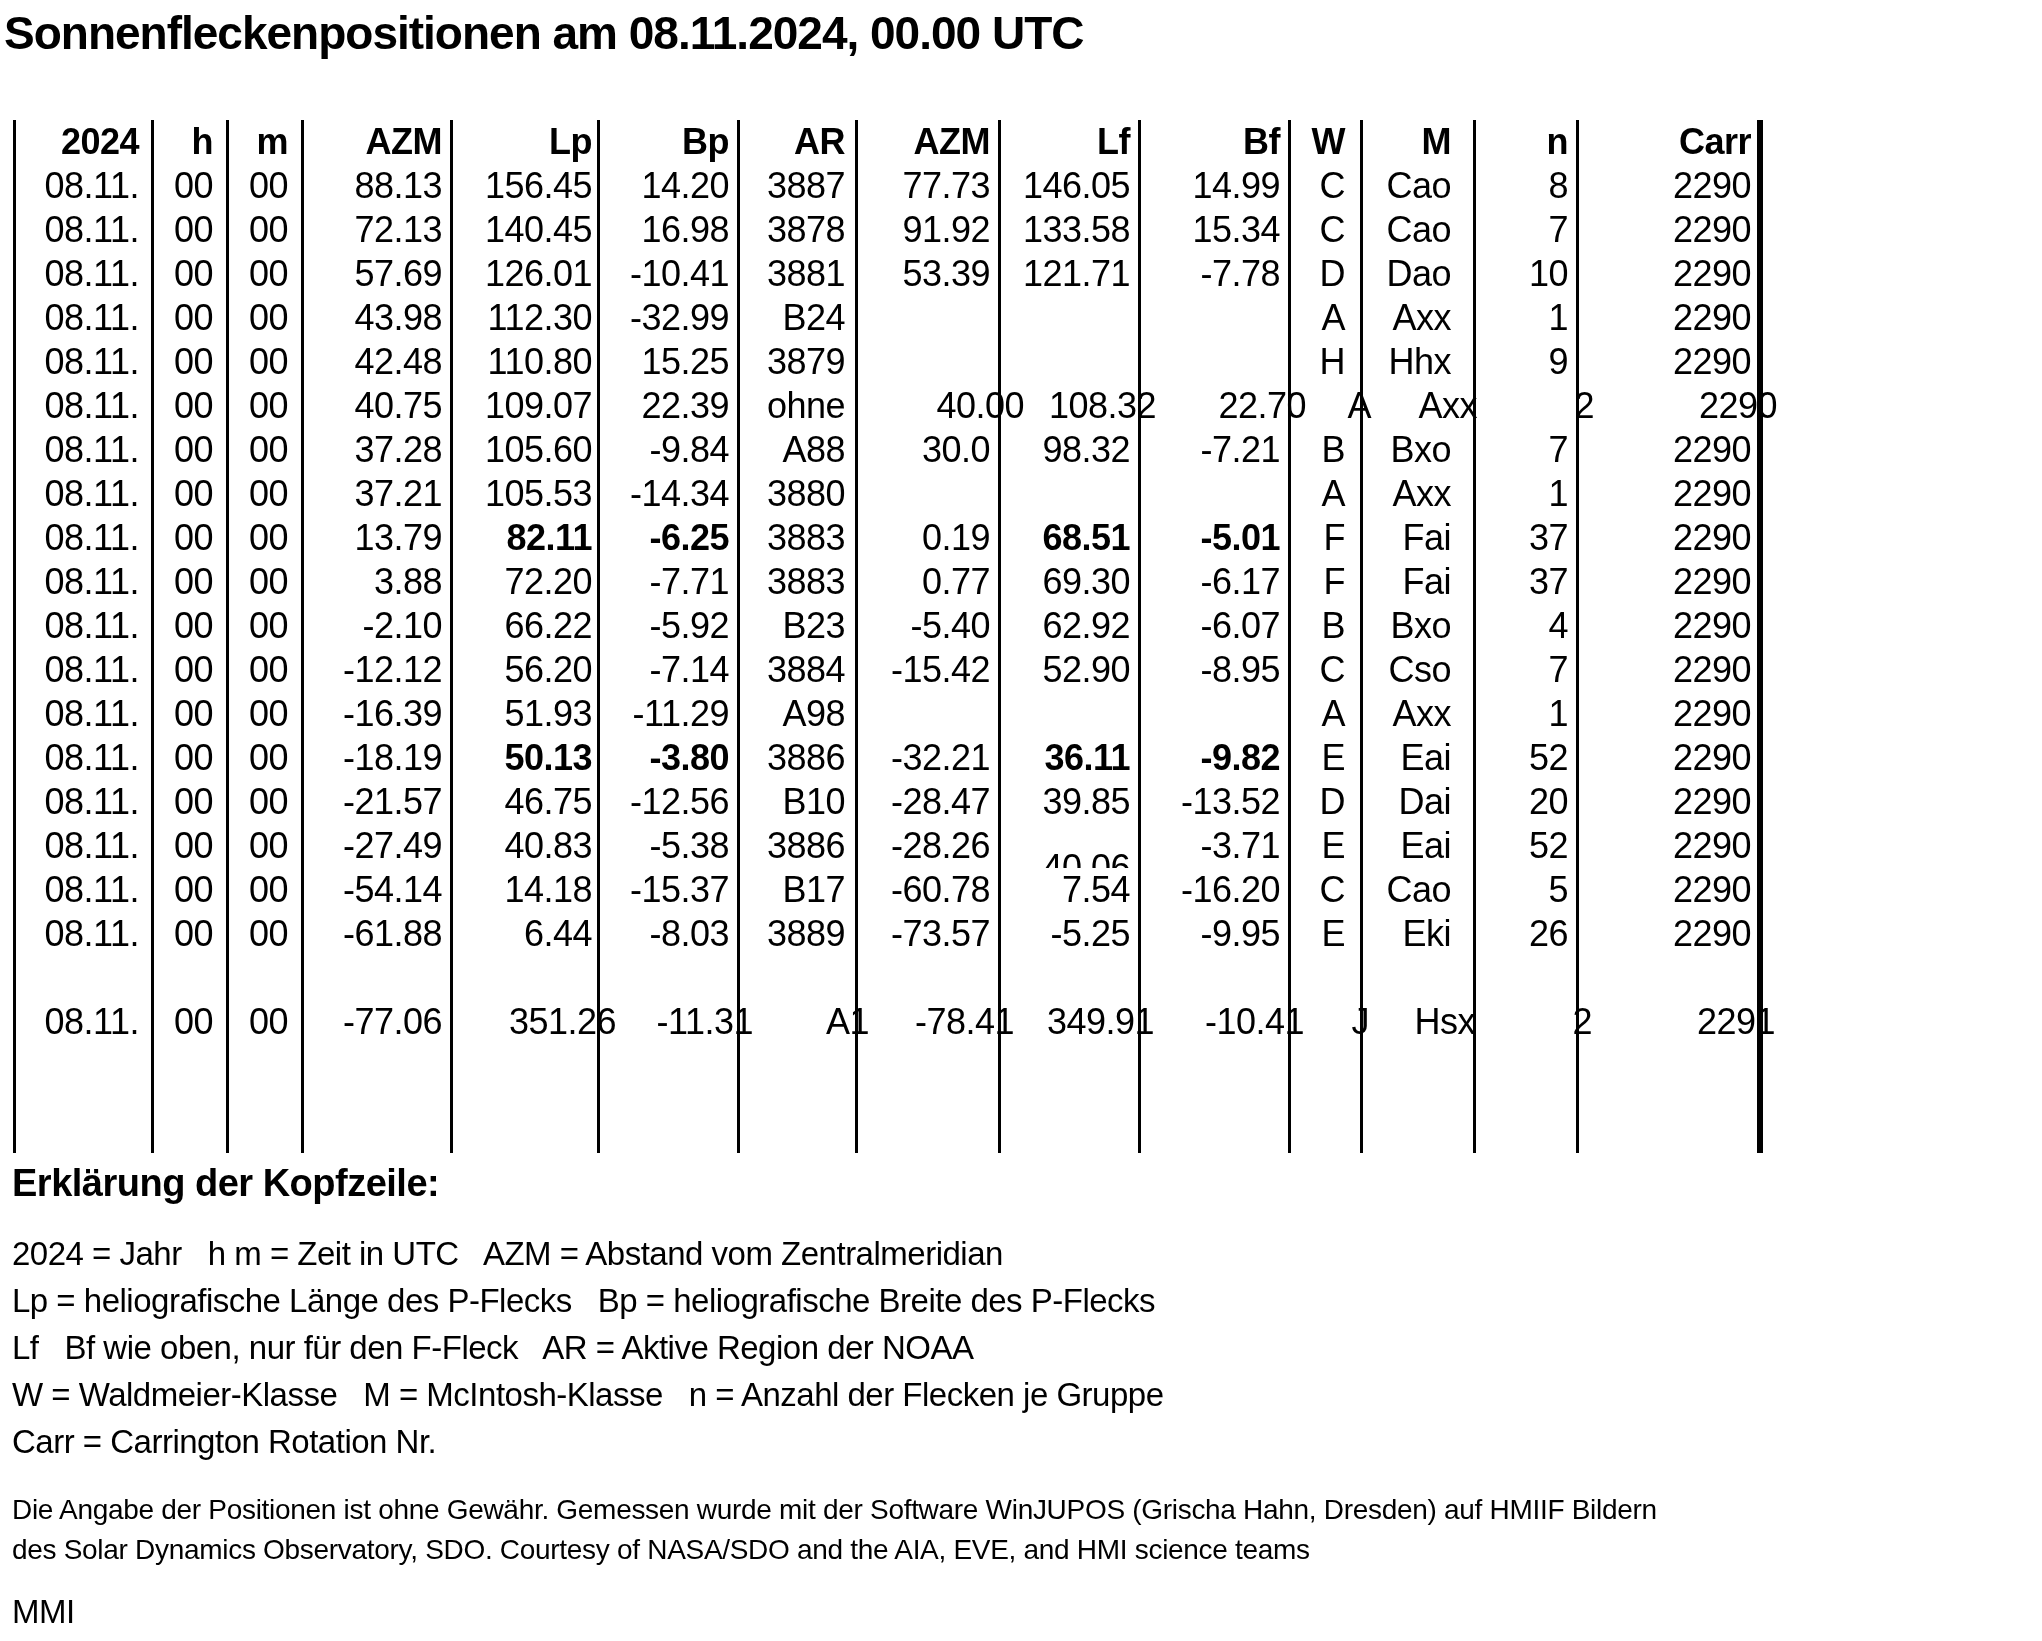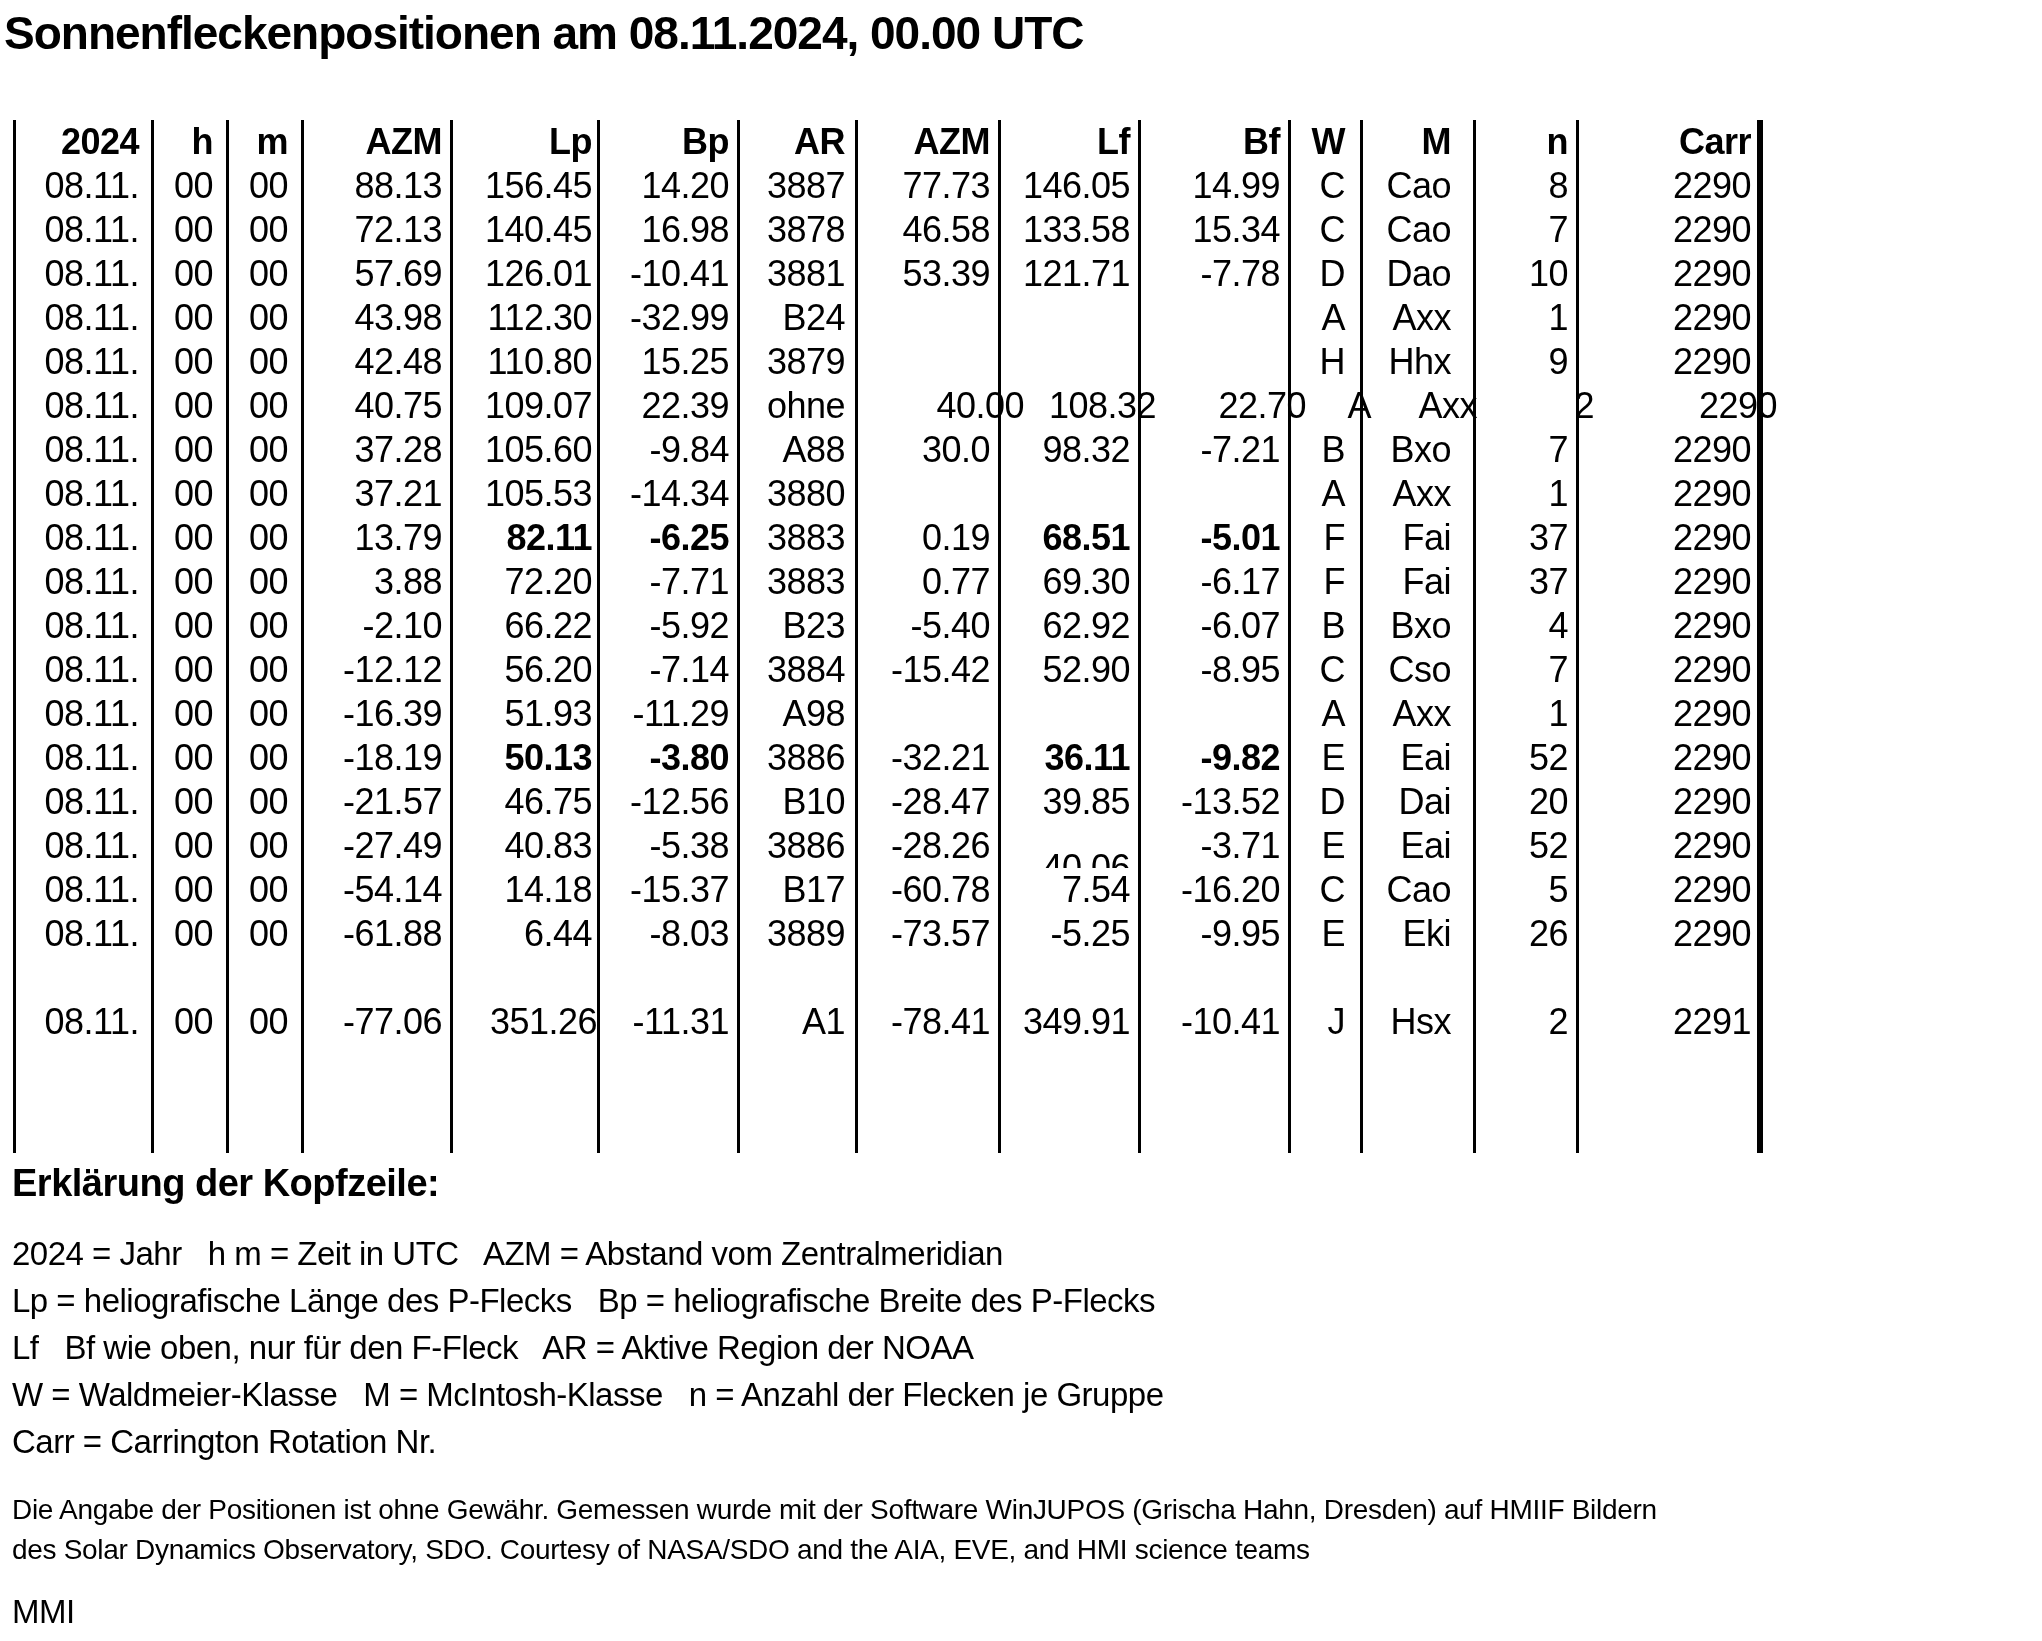--- a/index.html
+++ b/index.html
@@ -139,21 +139,21 @@
           <div class="tcell" style="width: 181px; padding-right: 6px;">2290</div>
         </div>
         <div class="trow">
           <div class="tcell" style="width: 138px; padding-right: 12px;">08.11.</div>
           <div class="tcell" style="width: 75px; padding-right: 13px;">00</div>
           <div class="tcell" style="width: 75px; padding-right: 13px;">00</div>
           <div class="tcell" style="width: 149px; padding-right: 8px;">72.13</div>
           <div class="tcell" style="width: 147px; padding-right: 5px;">140.45</div>
           <div class="tcell" style="width: 140px; padding-right: 8px;">16.98</div>
           <div class="tcell" style="width: 118px; padding-right: 10px;">3878</div>
-          <div class="tcell" style="width: 143px; padding-right: 8px;">46.58</div>
+          <div class="tcell" style="width: 143px; padding-right: 8px;">91.92</div>
           <div class="tcell" style="width: 140px; padding-right: 8px;">133.58</div>
           <div class="tcell" style="width: 150px; padding-right: 8px;">15.34</div>
           <div class="tcell" style="width: 72px; padding-right: 15px;">C</div>
           <div class="tcell" style="width: 113px; padding-right: 22px;">Cao</div>
           <div class="tcell" style="width: 103px; padding-right: 8px;">7</div>
           <div class="tcell" style="width: 181px; padding-right: 6px;">2290</div>
         </div>
         <div class="trow">
           <div class="tcell" style="width: 138px; padding-right: 12px;">08.11.</div>
           <div class="tcell" style="width: 75px; padding-right: 13px;">00</div>
@@ -424,21 +424,21 @@
           <div class="tcell" style="width: 72px; padding-right: 15px;"></div>
           <div class="tcell" style="width: 113px; padding-right: 22px;"></div>
           <div class="tcell" style="width: 103px; padding-right: 8px;"></div>
           <div class="tcell" style="width: 181px; padding-right: 6px;"></div>
         </div>
         <div class="trow">
           <div class="tcell" style="width: 138px; padding-right: 12px;">08.11.</div>
           <div class="tcell" style="width: 75px; padding-right: 13px;">00</div>
           <div class="tcell" style="width: 75px; padding-right: 13px;">00</div>
           <div class="tcell" style="width: 149px; padding-right: 8px;">-77.06</div>
-          <div class="tcell" style="width: 147px; ">351.26</div>
+          <div class="tcell" style="width: 147px; padding-right: 5px; margin-left: 24px;">351.26</div>
           <div class="tcell" style="width: 140px; padding-right: 8px;">-11.31</div>
           <div class="tcell" style="width: 118px; padding-right: 10px;">A1</div>
           <div class="tcell" style="width: 143px; padding-right: 8px;">-78.41</div>
           <div class="tcell" style="width: 140px; padding-right: 8px;">349.91</div>
           <div class="tcell" style="width: 150px; padding-right: 8px;">-10.41</div>
           <div class="tcell" style="width: 72px; padding-right: 15px;">J</div>
           <div class="tcell" style="width: 113px; padding-right: 22px;">Hsx</div>
           <div class="tcell" style="width: 103px; padding-right: 8px;">2</div>
           <div class="tcell" style="width: 181px; padding-right: 6px;">2291</div>
         </div>

